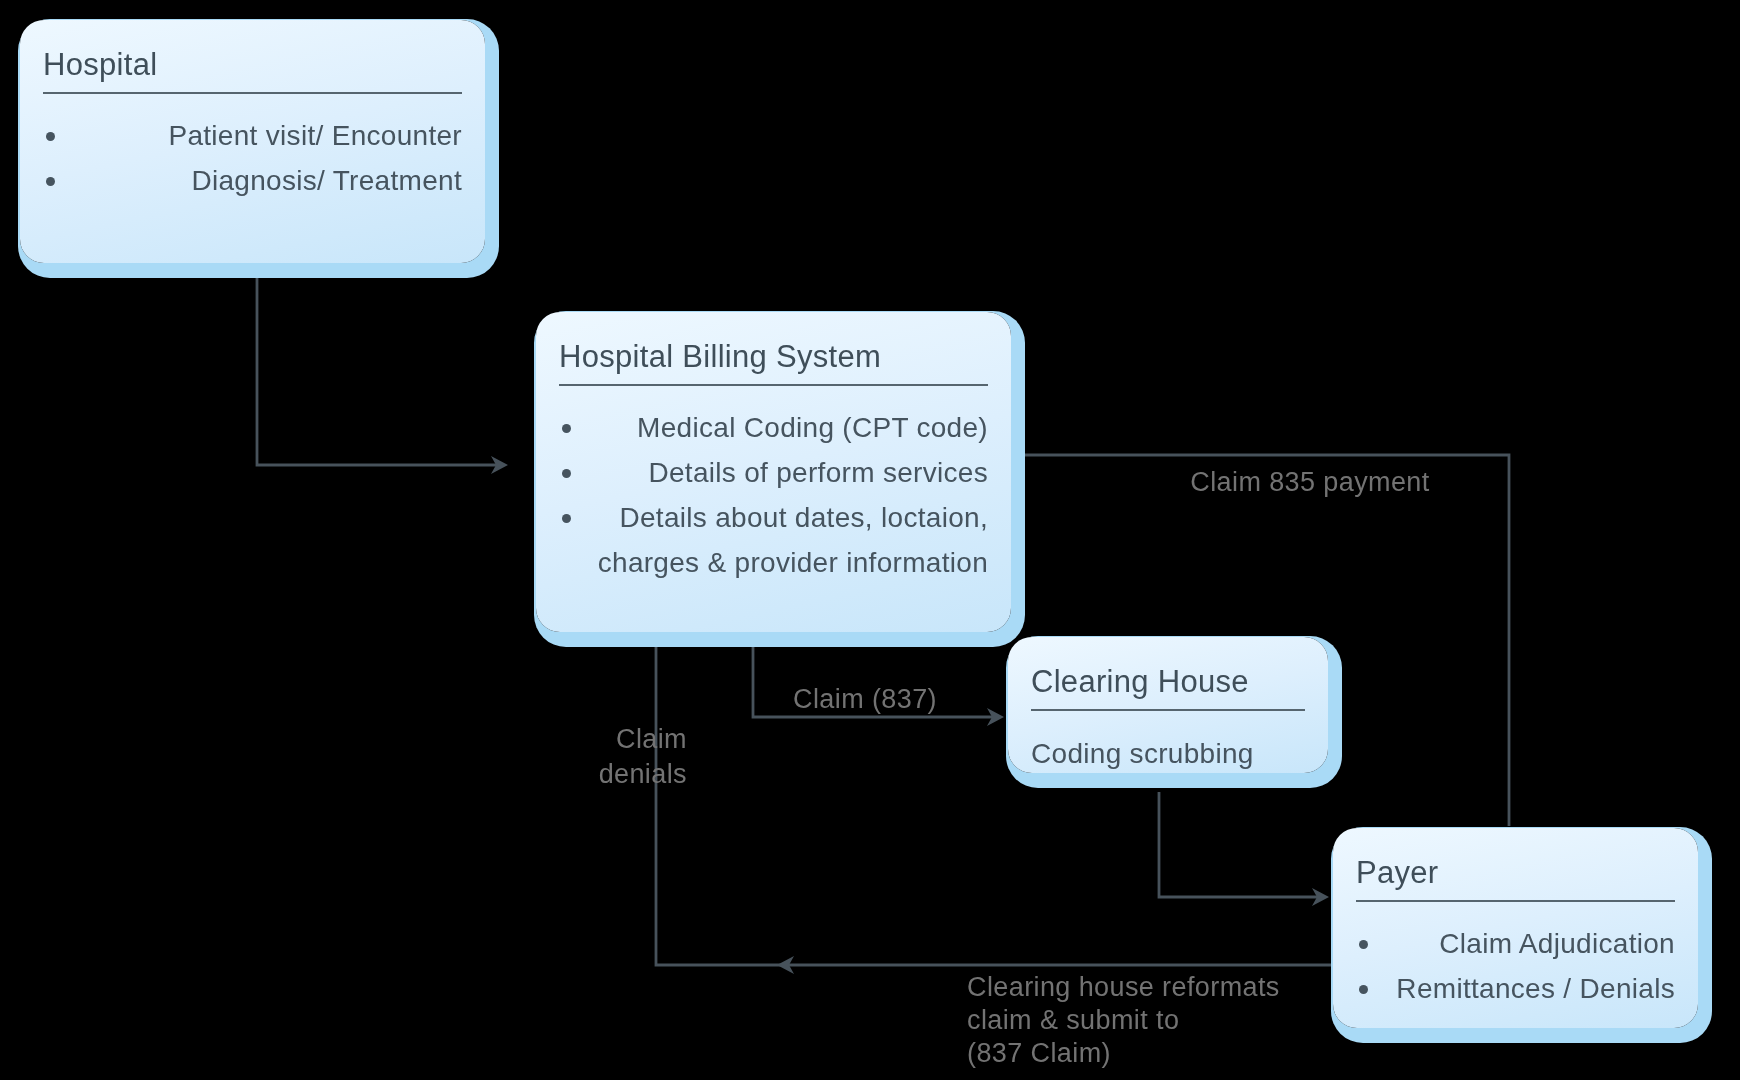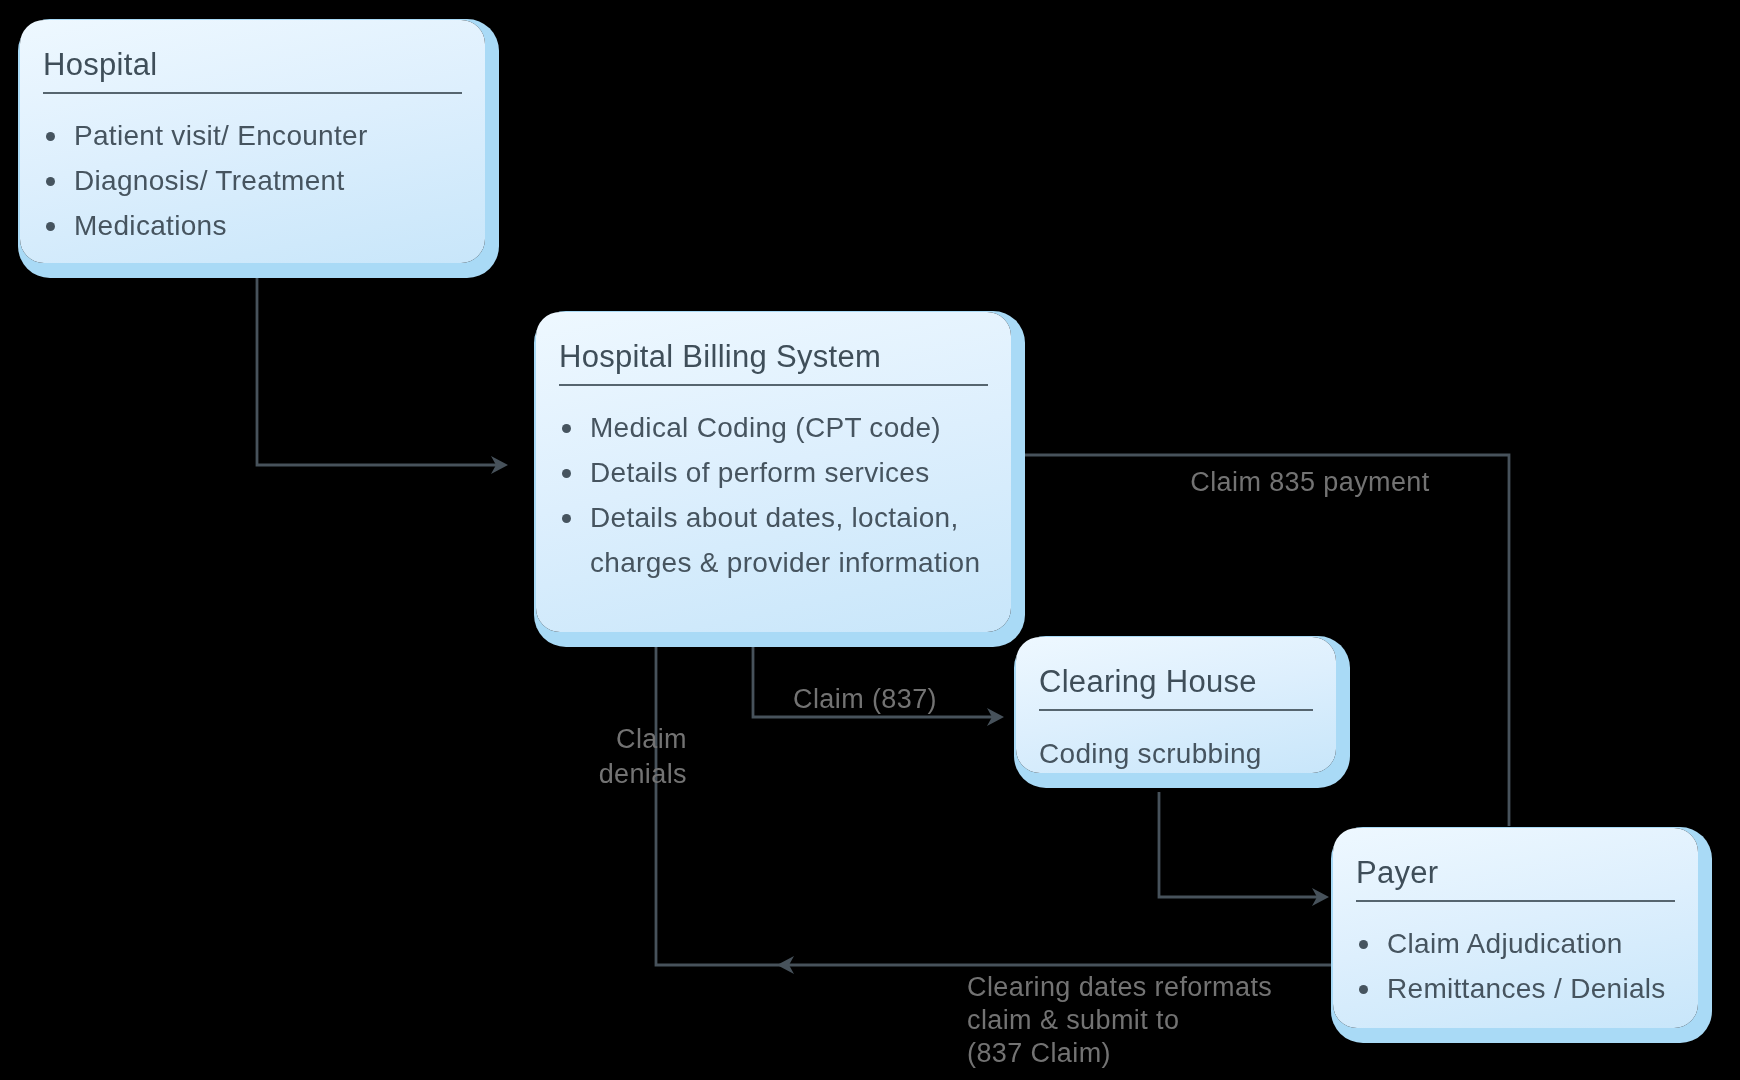--- a/index.html
+++ b/index.html
@@ -36,40 +36,41 @@
     list-style: none;
     margin: 19px 0 0 0;
     padding: 0;
   }
   .card-list li {
     position: relative;
     font-size: 28px;
     line-height: 45px;
     padding-left: 31px;
     color: #46545F;
+    text-align: right;
   }
   .card-list li::before {
     content: "";
     position: absolute;
     left: 3px;
     top: 19px;
     width: 9px;
     height: 9px;
     border-radius: 50%;
     background: #46545F;
   }
   .card-plain {
     margin: 20px 0 0 0;
     font-size: 28px;
     line-height: 45px;
     color: #46545F;
   }
   #node-hospital { left: 20px;   top: 20px;  width: 465px; height: 243px; }
   #node-hbs      { left: 536px;  top: 312px; width: 475px; height: 320px; }
-  #node-ch       { left: 1008px; top: 637px; width: 320px; height: 136px; margin-left: 8px; }
+  #node-ch       { left: 1008px; top: 637px; width: 320px; height: 136px; }
   #node-payer    { left: 1333px; top: 828px; width: 365px; height: 200px; }
   #node-hbs .wrap-item { max-width: 400px; }
 
   .arrows-layer {
     position: absolute;
     left: 0; top: 0;
     width: 1740px; height: 1080px;
     pointer-events: none;
   }
   .edge-label {
@@ -118,21 +119,20 @@
       <path d="M777,965 L794,956 L789,965 L794,974 Z"></path>
     </g>
   </svg>
 
   <div class="card" id="node-hospital">
     <div class="card-title">Hospital</div>
     <div class="card-rule"></div>
     <ul class="card-list">
       <li>Patient visit/ Encounter</li>
       <li>Diagnosis/ Treatment</li>
-      <li>Medications</li>
     </ul>
   </div>
 
   <div class="card" id="node-hbs">
     <div class="card-title">Hospital Billing System</div>
     <div class="card-rule"></div>
     <ul class="card-list">
       <li>Medical Coding (CPT code)</li>
       <li>Details of perform services</li>
       <li class="wrap-item">Details about dates, loctaion, charges &amp; provider information</li>
@@ -157,18 +157,18 @@
   <div class="edge-label" id="label-claim-837">Claim (837)</div>
 
   <div class="edge-label" id="label-claim-835">Claim 835 payment</div>
 
   <div class="edge-label" id="label-claim-denials">
     <span>Claim</span>
     <span>denials</span>
   </div>
 
   <div class="edge-label" id="label-reformats">
-    <span>Clearing dates reformats</span>
+    <span>Clearing house reformats</span>
     <span>claim &amp; submit to</span>
     <span>(837 Claim)</span>
   </div>
 
 </div>
 
 </body></html>

